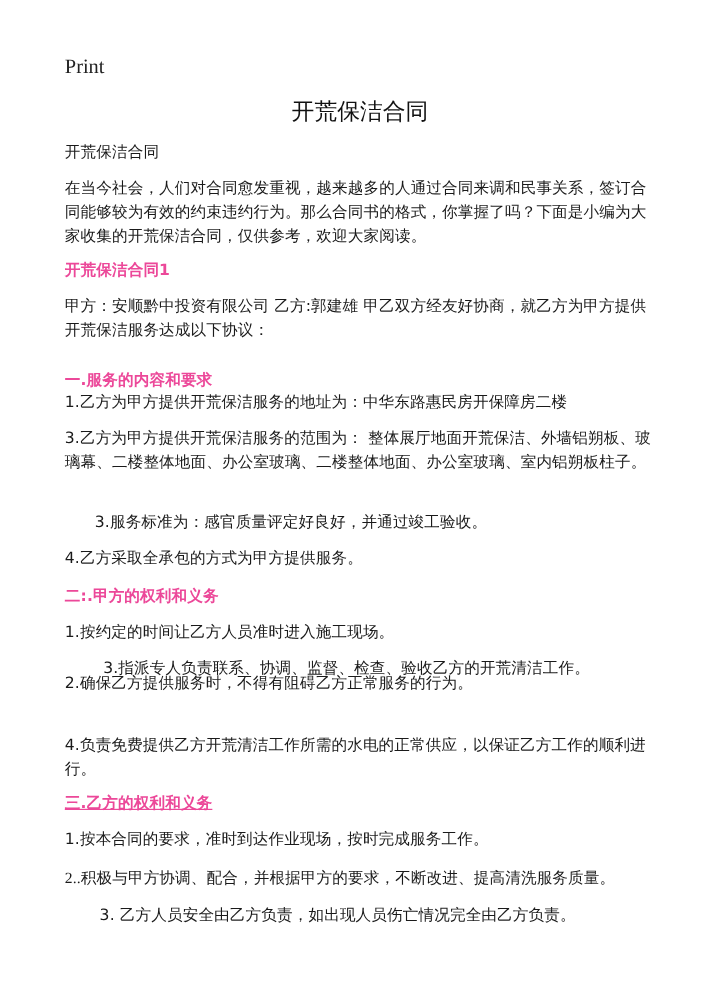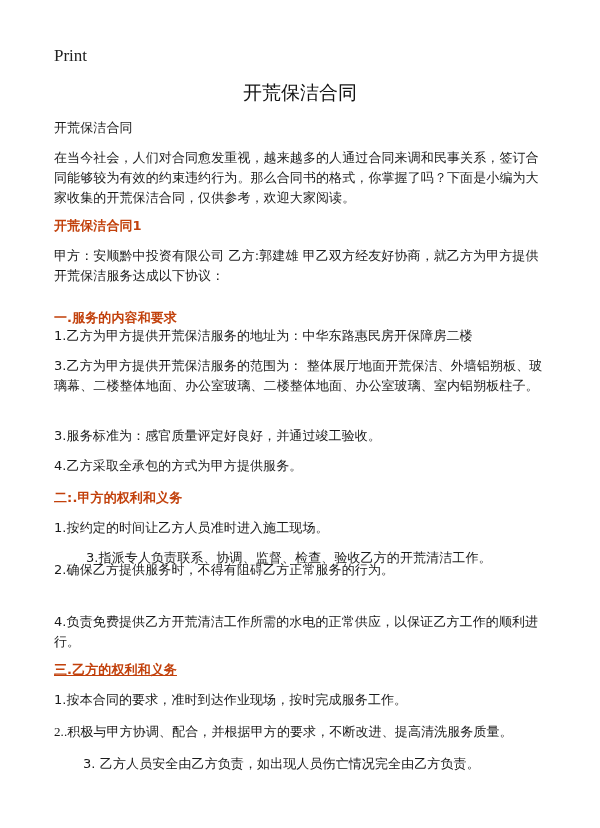--- a/index.html
+++ b/index.html
@@ -45,21 +45,21 @@
     left: 0;
     width: 496px;
     font-size: 13px;
     line-height: 20px;
     margin: 0;
     color: #1a1a1a;
     letter-spacing: 0.1px;
   }
   .heading {
     font-weight: bold;
-    color: #c2410c;
+    color: #ec4899;
   }
 </style>
 </head>
 <body>
 
 <div class="page">
 
   <div class="print-label">Print</div>
 
   <h1 class="doc-title">开荒保洁合同</h1>
@@ -68,21 +68,21 @@
 
   <p class="block" style="top:148px;">在当今社会，人们对合同愈发重视，越来越多的人通过合同来调和民事关系，签订合同能够较为有效的约束违约行为。那么合同书的格式，你掌握了吗？下面是小编为大家收集的开荒保洁合同，仅供参考，欢迎大家阅读。</p>
 
   <p class="block heading" style="top:216px;">开荒保洁合同1</p>
 
   <p class="block" style="top:246px;">甲方：安顺黔中投资有限公司 乙方:郭建雄 甲乙双方经友好协商，就乙方为甲方提供开荒保洁服务达成以下协议：</p>
 
   <p class="block heading" style="top:308px;">一.服务的内容和要求</p>
   <p class="block" style="top:326px;">1.乙方为甲方提供开荒保洁服务的地址为：中华东路惠民房开保障房二楼</p>
   <p class="block" style="top:356px;">3.乙方为甲方提供开荒保洁服务的范围为： 整体展厅地面开荒保洁、外墙铝朔板、玻璃幕、二楼整体地面、办公室玻璃、二楼整体地面、办公室玻璃、室内铝朔板柱子。</p>
-  <p class="block" style="top:426px;">3.服务标准为：感官质量评定好良好，并通过竣工验收。</p>
+  <p class="block" style="top:426px;margin-left:25px;">3.服务标准为：感官质量评定好良好，并通过竣工验收。</p>
   <p class="block" style="top:456px;">4.乙方采取全承包的方式为甲方提供服务。</p>
 
   <p class="block heading" style="top:488px;">二:.甲方的权利和义务</p>
   <p class="block" style="top:518px;">1.按约定的时间让乙方人员准时进入施工现场。</p>
   <p class="block" style="top:560px;">2.确保乙方提供服务时，不得有阻碍乙方正常服务的行为。</p>
   <p class="block" style="top:548px;margin-left:32px;">3.指派专人负责联系、协调、监督、检查、验收乙方的开荒清洁工作。</p>
   <p class="block" style="top:612px;">4.负责免费提供乙方开荒清洁工作所需的水电的正常供应，以保证乙方工作的顺利进行。</p>
 
   <p class="block heading" style="top:660px;text-decoration:underline;">三.乙方的权利和义务</p>
   <p class="block" style="top:690px;">1.按本合同的要求，准时到达作业现场，按时完成服务工作。</p>

